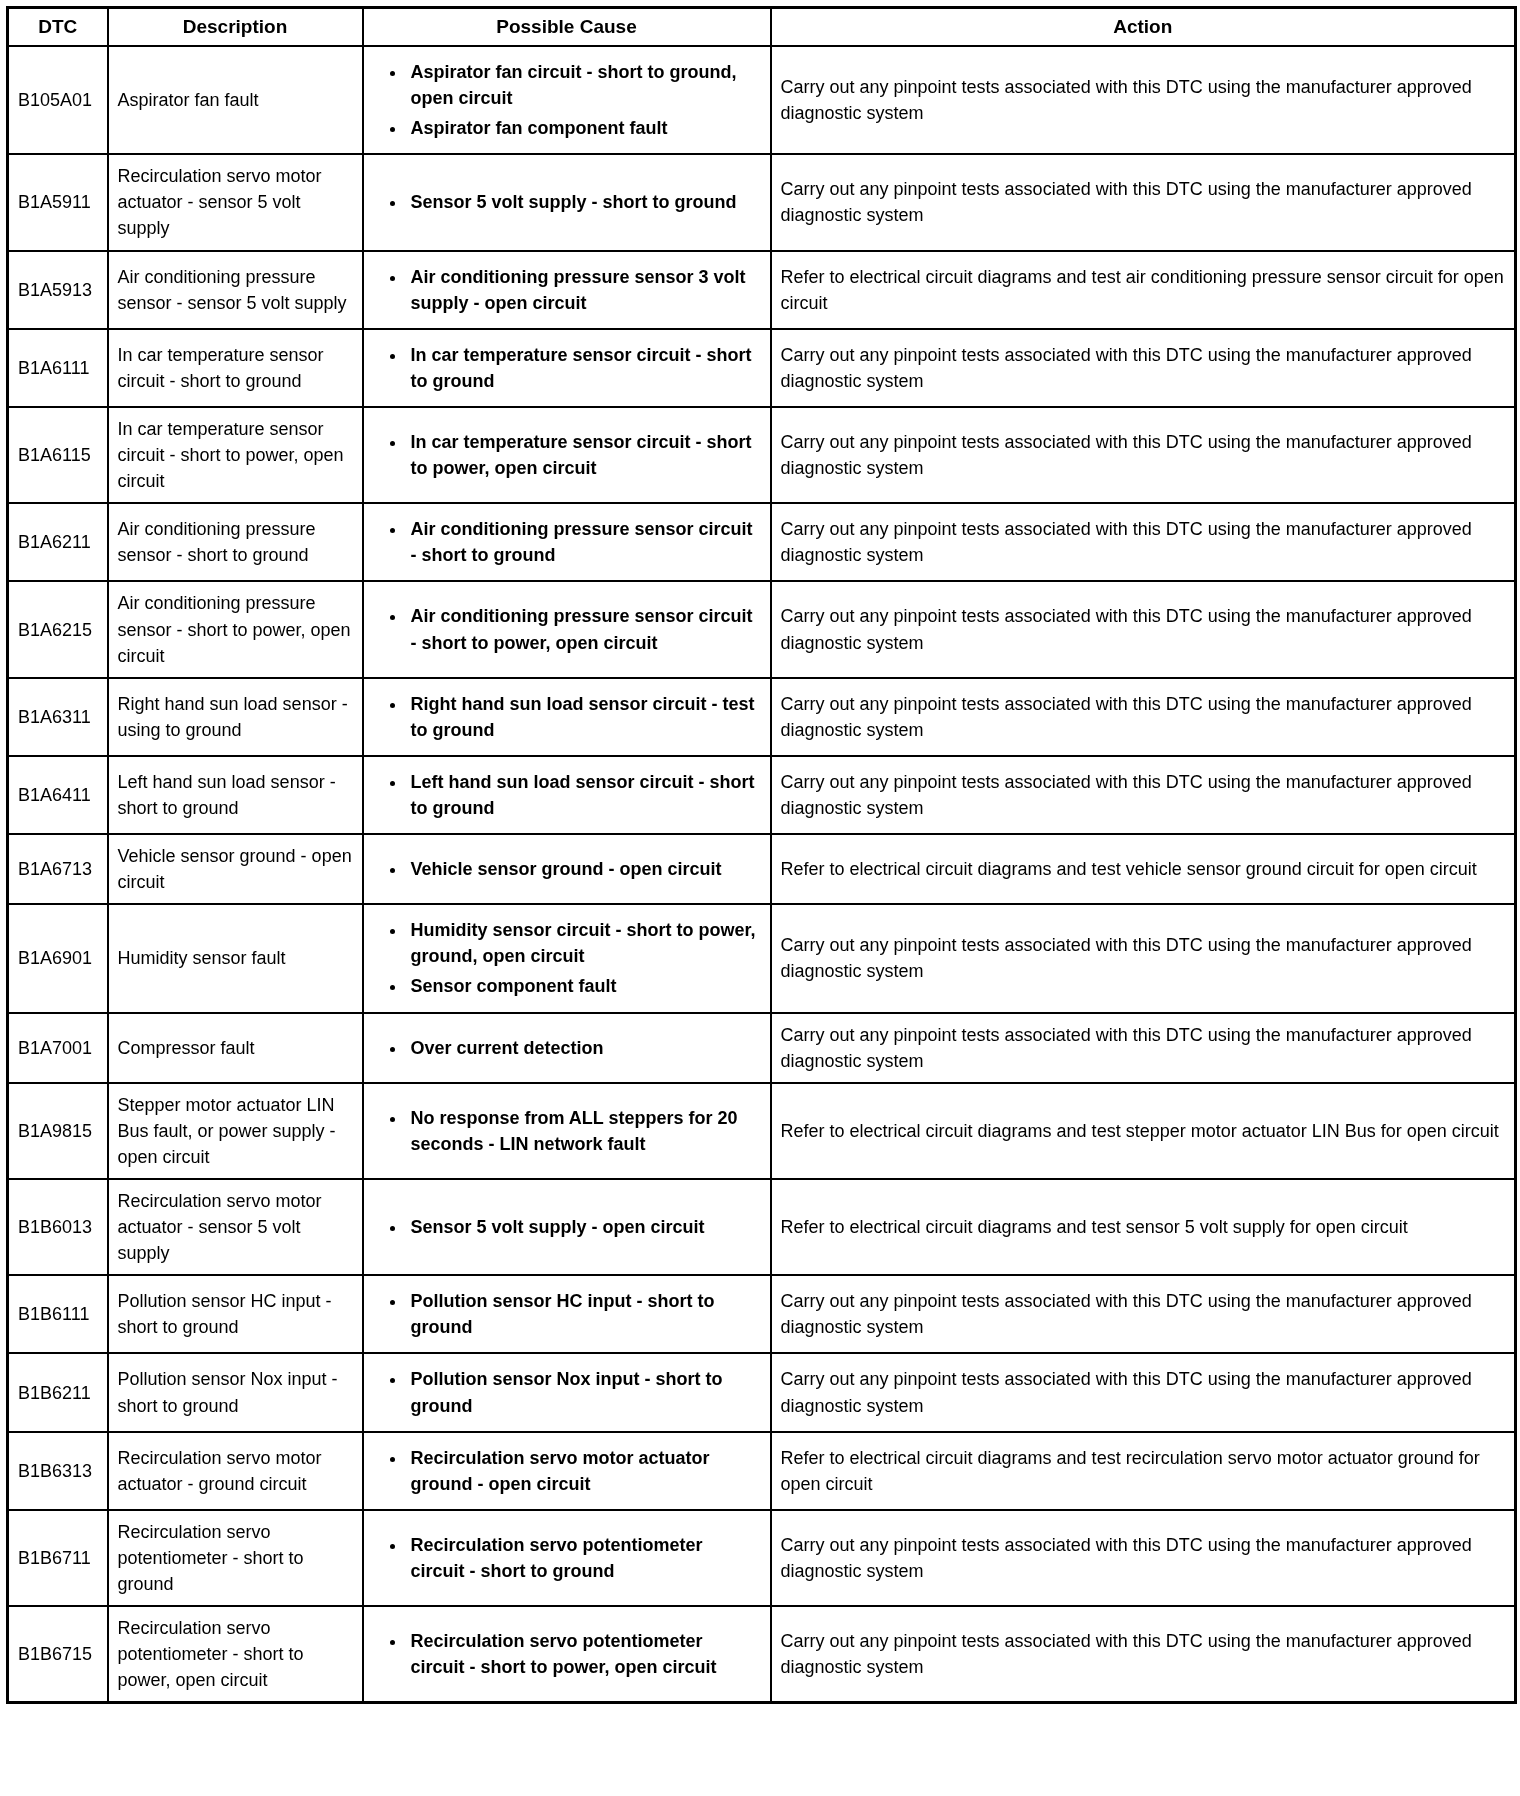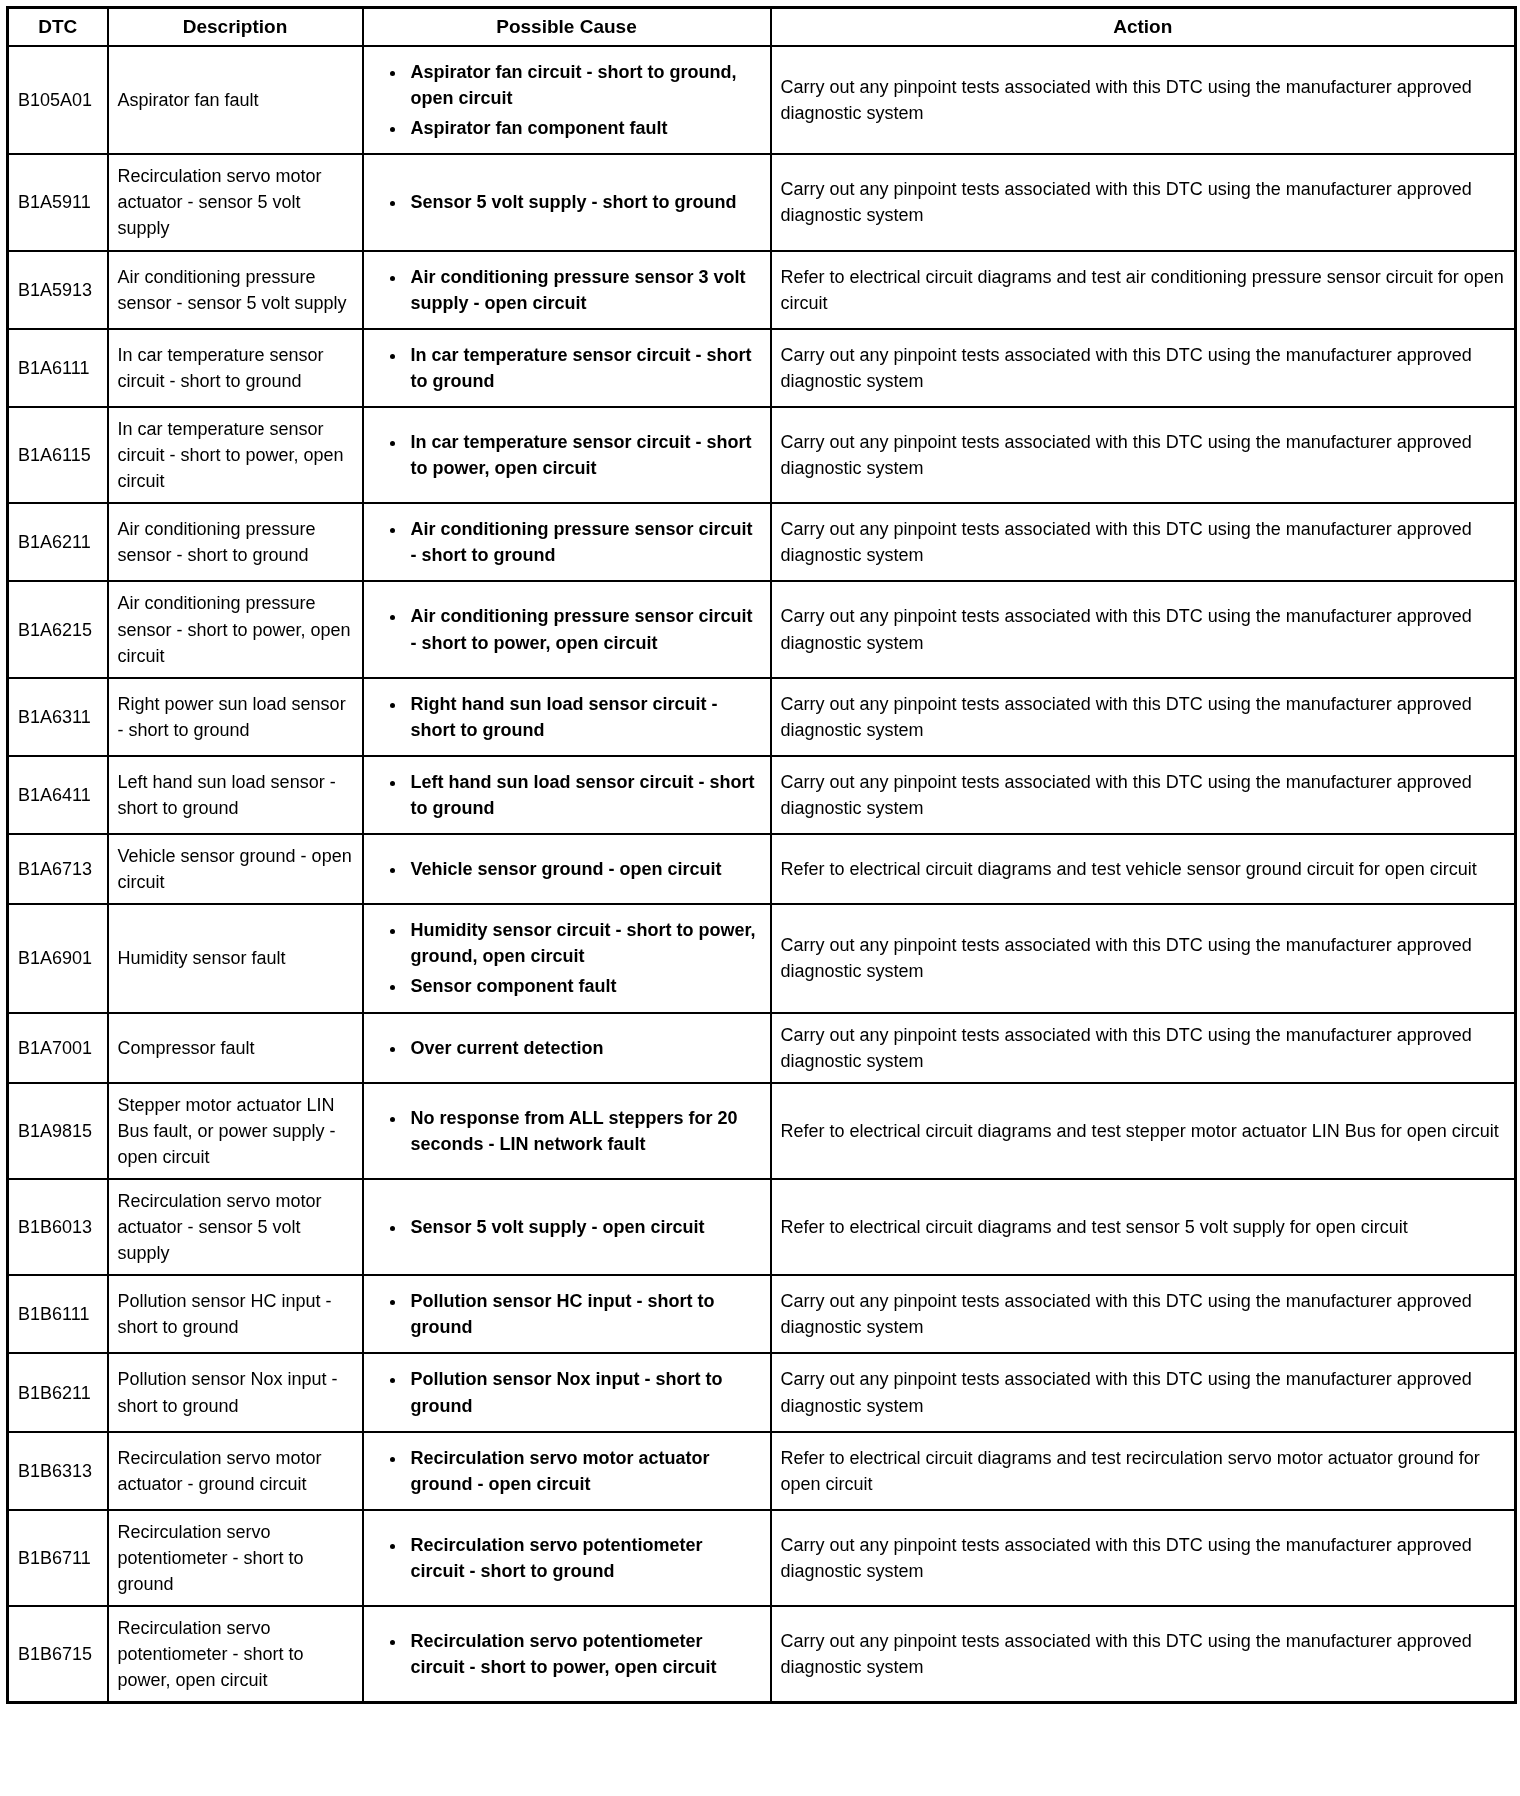--- a/index.html
+++ b/index.html
@@ -143,24 +143,24 @@
           <td class="col-desc">Air conditioning pressure sensor - short to power, open circuit</td>
           <td class="col-cause">
             <ul>
               <li>Air conditioning pressure sensor circuit - short to power, open circuit</li>
             </ul>
           </td>
           <td class="col-action">Carry out any pinpoint tests associated with this DTC using the manufacturer approved diagnostic system</td>
         </tr>
         <tr>
           <td class="col-dtc">B1A6311</td>
-          <td class="col-desc">Right power sun load sensor - short to ground</td>
-          <td class="col-cause">
-            <ul>
-              <li>Right hand sun load sensor circuit - short to ground</li>
+          <td class="col-desc">Right hand sun load sensor - using to ground</td>
+          <td class="col-cause">
+            <ul>
+              <li>Right hand sun load sensor circuit - test to ground</li>
             </ul>
           </td>
           <td class="col-action">Carry out any pinpoint tests associated with this DTC using the manufacturer approved diagnostic system</td>
         </tr>
         <tr>
           <td class="col-dtc">B1A6411</td>
           <td class="col-desc">Left hand sun load sensor - short to ground</td>
           <td class="col-cause">
             <ul>
               <li>Left hand sun load sensor circuit - short to ground</li>

